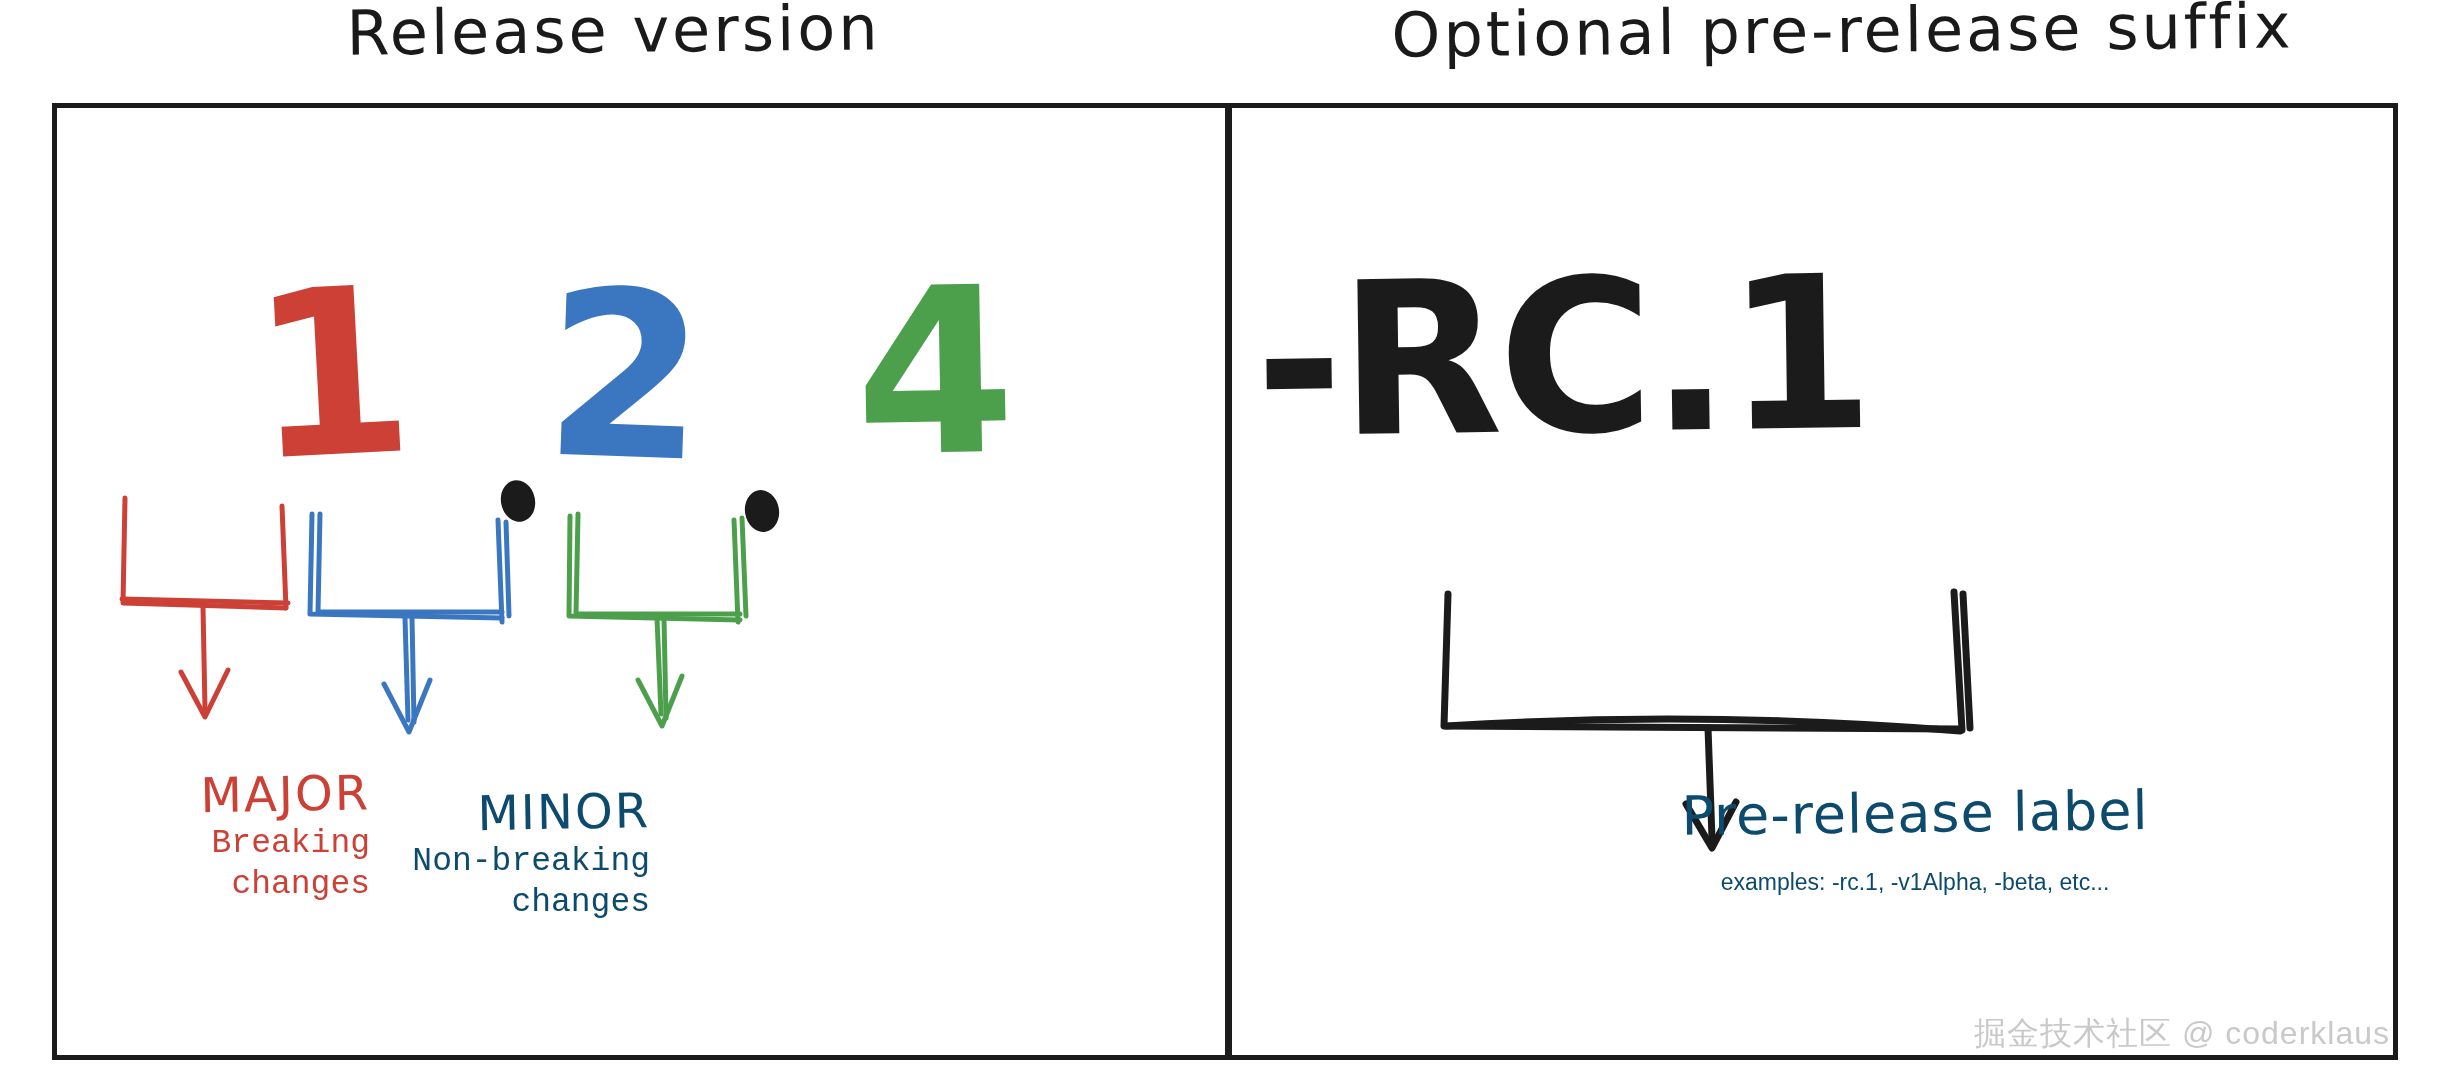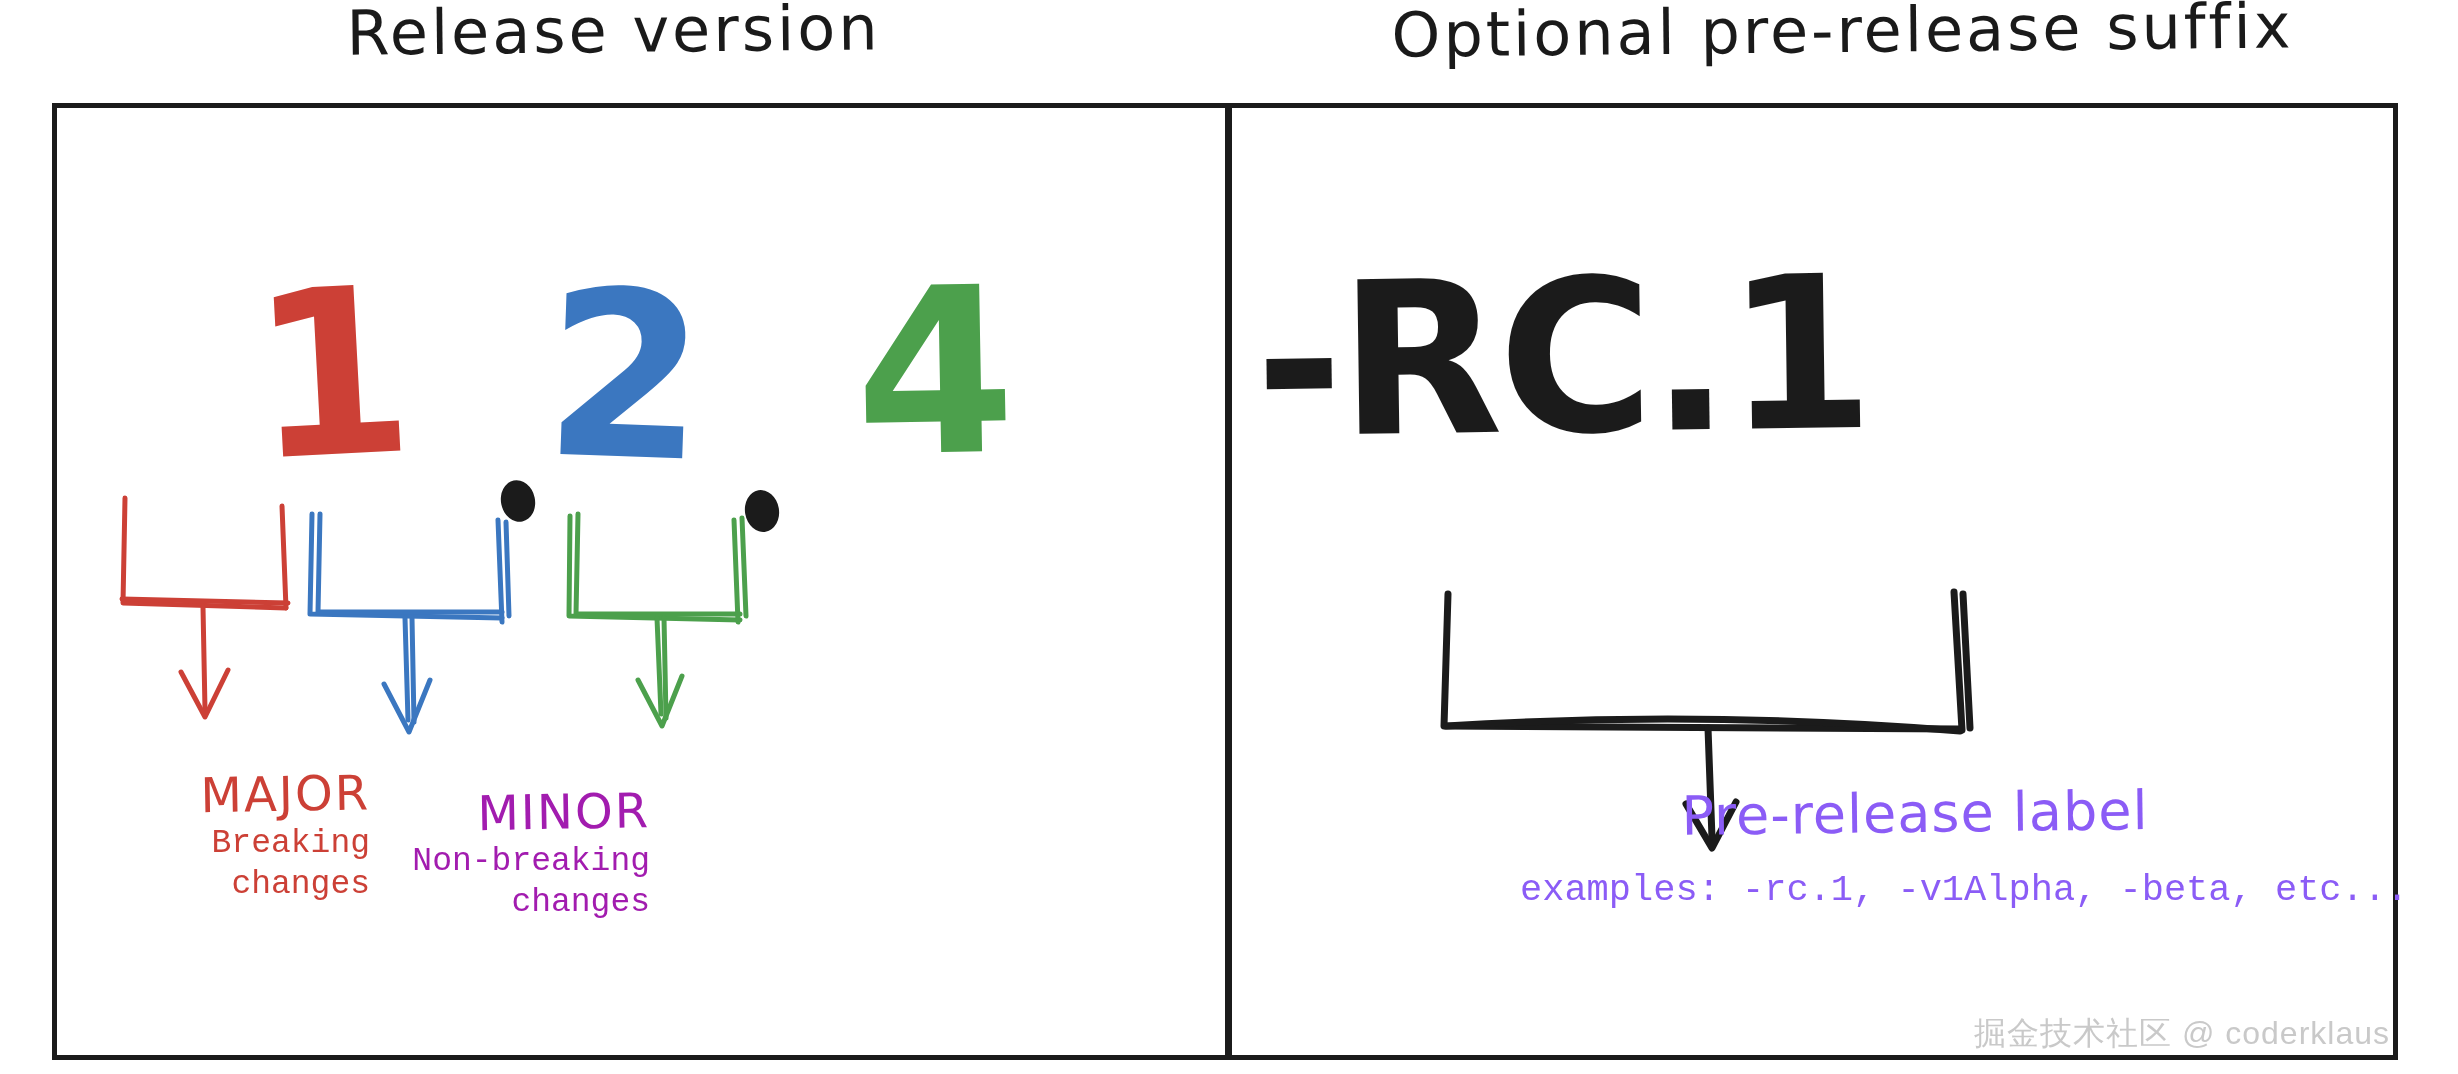--- a/index.html
+++ b/index.html
@@ -117,21 +117,21 @@
     transform: rotate(-1deg);
   }
   .label-sub {
     font-family: Liberation Mono, monospace;
     font-weight: 400;
     font-size: 33px;
     line-height: 1.22;
     margin-top: 4px;
   }
   #label-major { left: 60px;  top: 770px; width: 310px; color: #CC4036; }
-  #label-minor { left: 320px; top: 788px; width: 330px; color: #a21caf; }
+  #label-minor { left: 320px; top: 788px; width: 330px; color: #0c4a6e; }
   #label-patch { left: 578px; top: 770px; width: 300px; color: #4CA04C; }
 
   
   #rc-text {
     position: absolute;
     left: 1255px;
     top: 252px;
     font-family: "DejaVu Sans", sans-serif;
     font-weight: 700;
     font-size: 212px;
@@ -147,33 +147,33 @@
     top: 590px;
   }
   #group-prerelease svg { display: block; overflow: visible; }
 
   #label-prerelease {
     position: absolute;
     left: 1520px;
     top: 782px;
     width: 790px;
     text-align: center;
-    color: #8b5cf6;
+    color: #0c4a6e;
   }
   #label-prerelease .pr-title {
     font-family: "DejaVu Sans", sans-serif;
     font-weight: 400;
     font-size: 54px;
     letter-spacing: 1px;
     white-space: nowrap;
     transform: rotate(-0.7deg);
   }
   #label-prerelease .pr-examples {
-    font-family: Liberation Mono, monospace;
-    font-size: 37px;
+    font-family: Liberation Sans, sans-serif;
+    font-size: 23px;
     margin-top: 24px;
     white-space: nowrap;
   }
 
   
   #watermark {
     position: absolute;
     right: 68px;
     bottom: 18px;
     font-family: "Liberation Sans", sans-serif;

